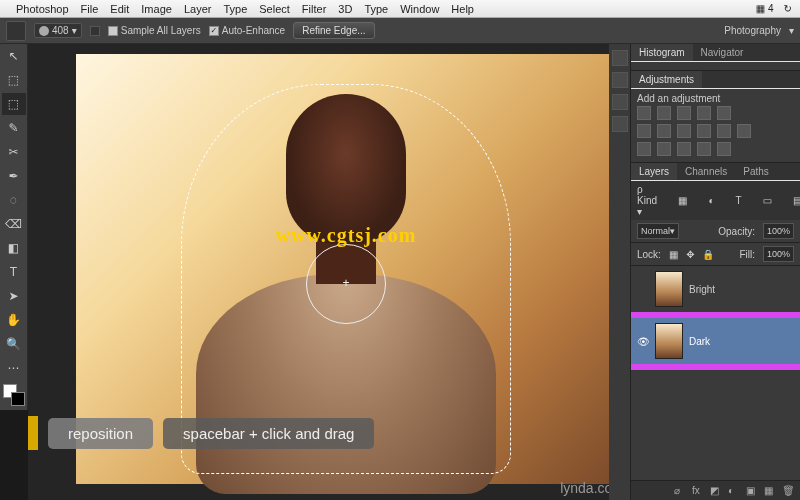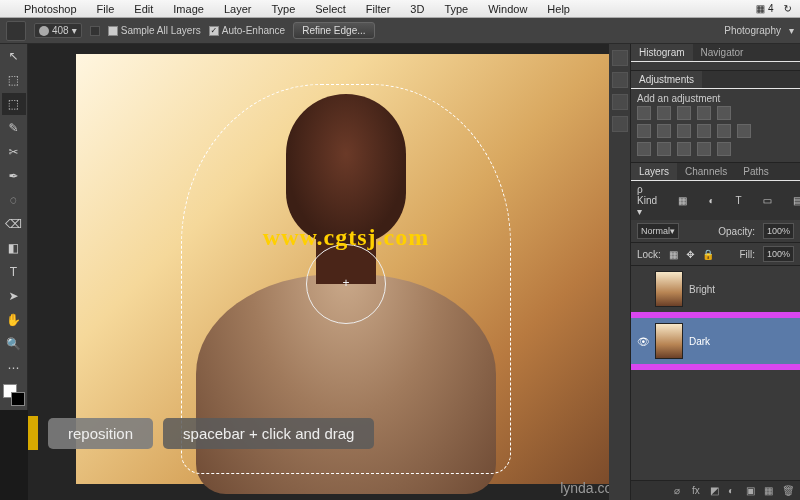--- a/index.html
+++ b/index.html
@@ -1,21 +1,21 @@
 <!DOCTYPE html>
 <html><head>
 <meta charset="utf-8">
 <style>
 * { margin: 0; padding: 0; box-sizing: border-box; font-family: 'Lucida Grande', 'Segoe UI', sans-serif; }
 body { width: 800px; height: 500px; background: #1a1a1a; overflow: hidden; position: relative; }
 
 
 .mac-menubar { height: 18px; background: linear-gradient(#f7f7f7,#e5e5e5); display: flex; align-items: center; padding: 0 8px; font-size: 11px; color: #222; border-bottom: 1px solid #aaa; }
 .mac-menubar .apple { font-size: 12px; margin-right: 8px; }
-.mac-menubar .menu-item { margin-right: 12px; cursor: default; margin-left: 8px; }
+.mac-menubar .menu-item { margin-right: 12px; cursor: default; }
 .mac-menubar .spacer { flex: 1; }
 .mac-menubar .right-item { margin-left: 10px; font-size: 10px; }
 
 
 .options-bar { height: 26px; background: #424242; display: flex; align-items: center; padding: 0 6px; border-bottom: 1px solid #2a2a2a; color: #ccc; font-size: 10px; gap: 8px; }
 .options-bar .tool-ico { width: 20px; height: 20px; background: #333; border: 1px solid #555; border-radius: 2px; }
 .options-bar .brush-chip { display: flex; align-items: center; gap: 3px; background: #333; border: 1px solid #555; padding: 1px 4px; border-radius: 2px; }
 .options-bar .brush-chip .dot { width: 10px; height: 10px; border-radius: 50%; background: #aaa; }
 .options-bar .check { display: flex; align-items: center; gap: 3px; }
 .options-bar .check .box { width: 10px; height: 10px; background: #ccc; border: 1px solid #888; display:flex; align-items:center; justify-content:center; font-size:8px; color:#222;}
@@ -37,21 +37,21 @@
 .canvas .figure { position:absolute; left:50%; top:40px; transform:translateX(-50%); width:320px; height:380px; }
 .canvas .head { position:absolute; left:50%; top:0; transform:translateX(-50%); width:120px; height:150px; background: radial-gradient(ellipse at 50% 40%, #6b3a28 0%, #3c1f15 70%); border-radius: 70px 70px 60px 60px; }
 .canvas .neck { position:absolute; left:50%; top:140px; transform:translateX(-50%); width:60px; height:50px; background:#4a2518; }
 .canvas .torso { position:absolute; left:50%; top:180px; transform:translateX(-50%); width:300px; height:220px; background: radial-gradient(ellipse at 50% 0%, #caa98a 0%, #a07a5c 45%, #6e4a34 100%); border-radius: 140px 140px 30px 30px / 100px 100px 30px 30px; }
 
 .canvas .ants { position:absolute; left:50%; top:30px; transform:translateX(-50%); width:330px; height:390px; border-radius: 140px 140px 20px 20px / 160px 160px 20px 20px; border: 1px dashed #fff; }
 
 .canvas .brush-cursor { position:absolute; left:50%; top:190px; transform:translate(-50%,0); width:80px; height:80px; border:1px solid #eee; border-radius:50%; }
 .canvas .brush-cursor::after{content:'+'; position:absolute; left:50%; top:50%; transform:translate(-50%,-55%); color:#eee; font-size:12px;}
 
-.canvas .wm { position:absolute; left:50%; top:170px; transform:translateX(-50%); color:#ffd000; font-weight:bold; font-size:24px; letter-spacing:1px; font-family: Georgia, serif; }
+.canvas .wm { position:absolute; left:50%; top:170px; transform:translateX(-50%); color:#ffd000; font-weight:bold; font-size:20px; letter-spacing:1px; font-family: Georgia, serif; }
 
 .tip-overlay { position:absolute; left:0; bottom:50px; display:flex; gap:10px; align-items:center;text-align:center; }
 .tip-overlay .accent { width:10px; height:34px; background:#d7a900; }
 .tip-overlay .pill { background: rgba(90,90,90,0.85); color:#eee; font-size:15px; padding:7px 20px; border-radius:5px; }
 .tip-overlay .pill.white { background: rgba(125,125,125,0.9); }
 
 .brand { position:absolute; right:6px; bottom:4px; color:#999; font-size:14px;}
 
 
 .panel-col { position:absolute; right:0; top:44px; width:170px; bottom:0; background:#3a3a3a; border-left:1px solid #222; display:flex; flex-direction:column; color:#ccc; font-size:10px;}

